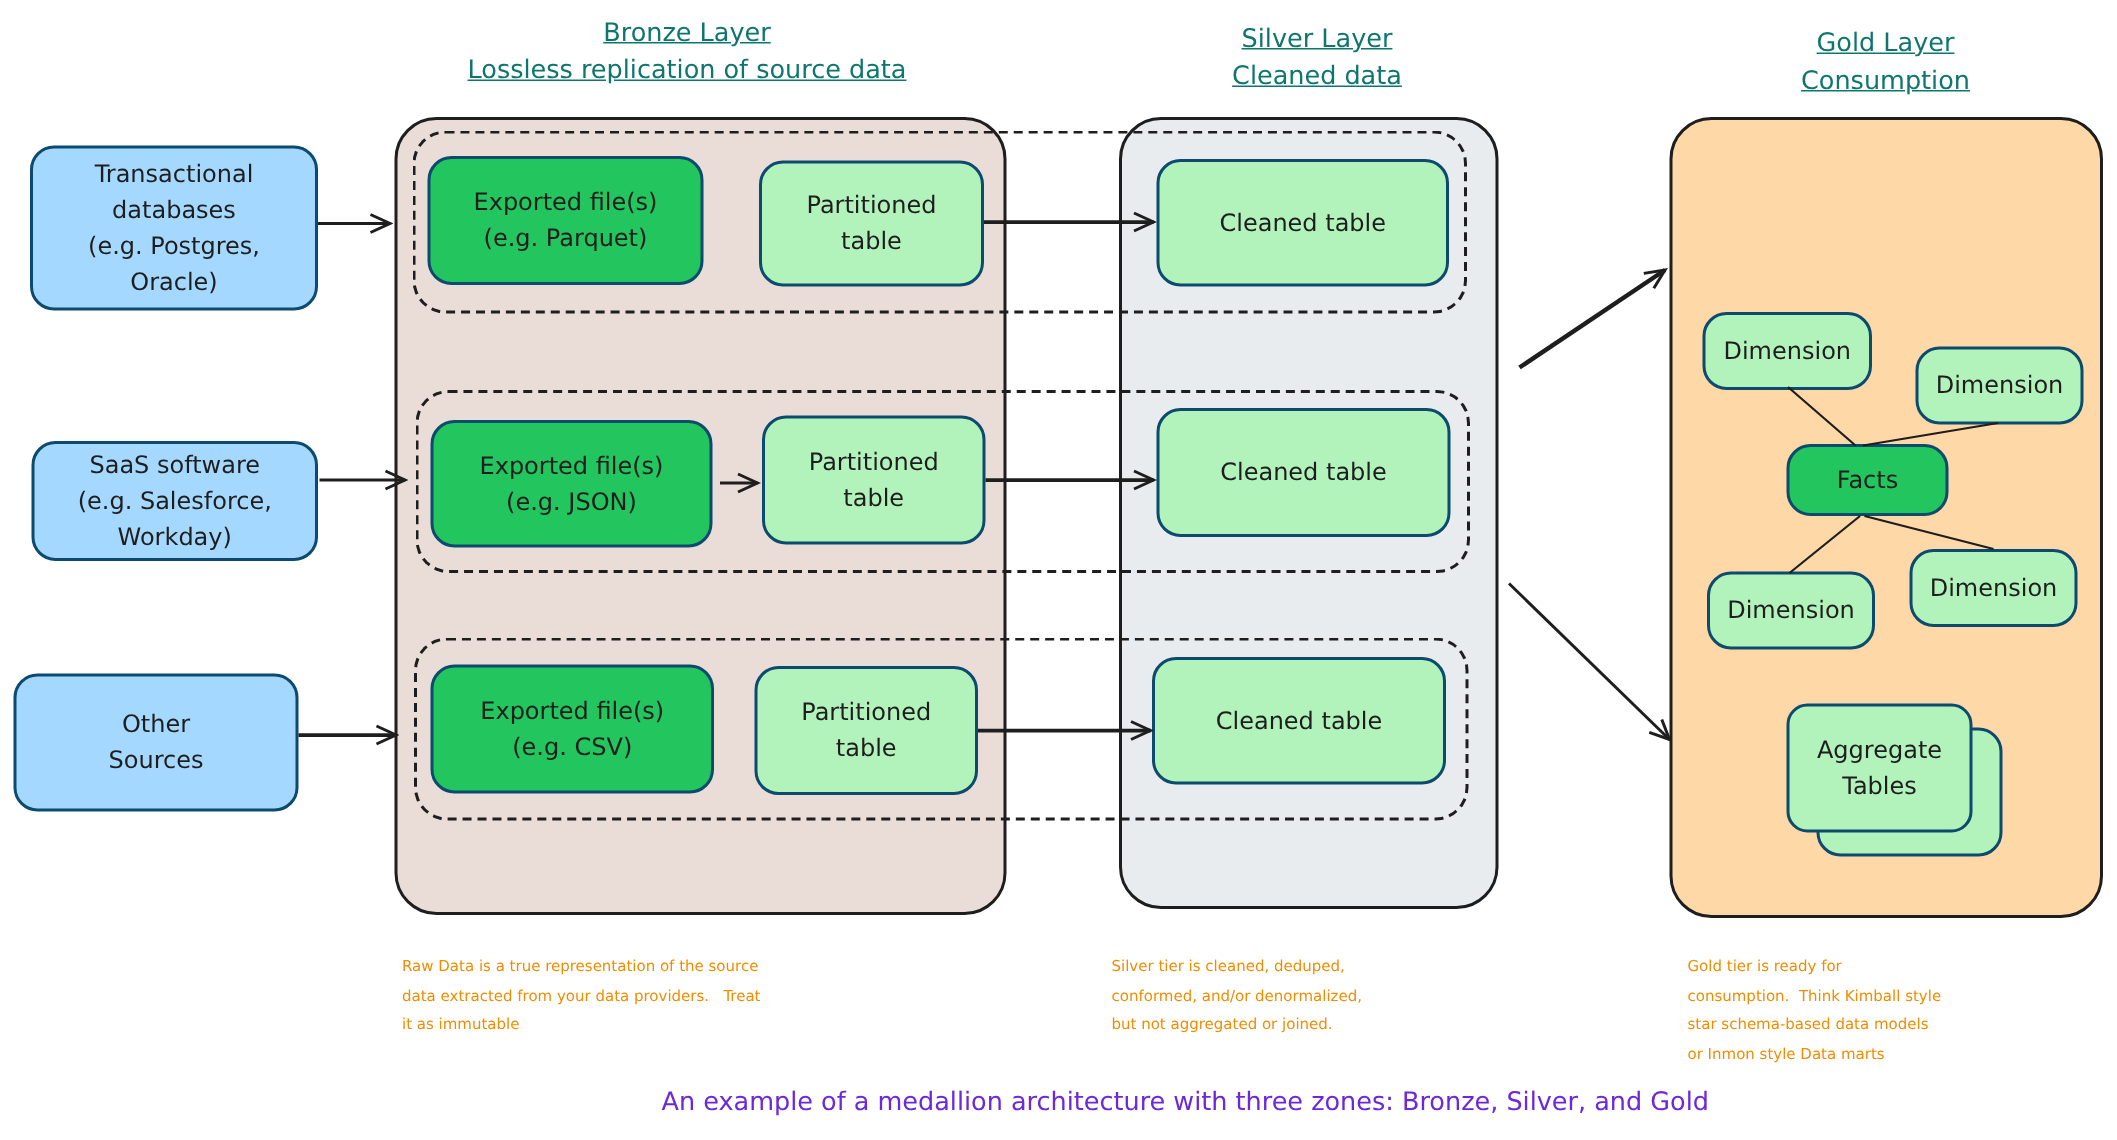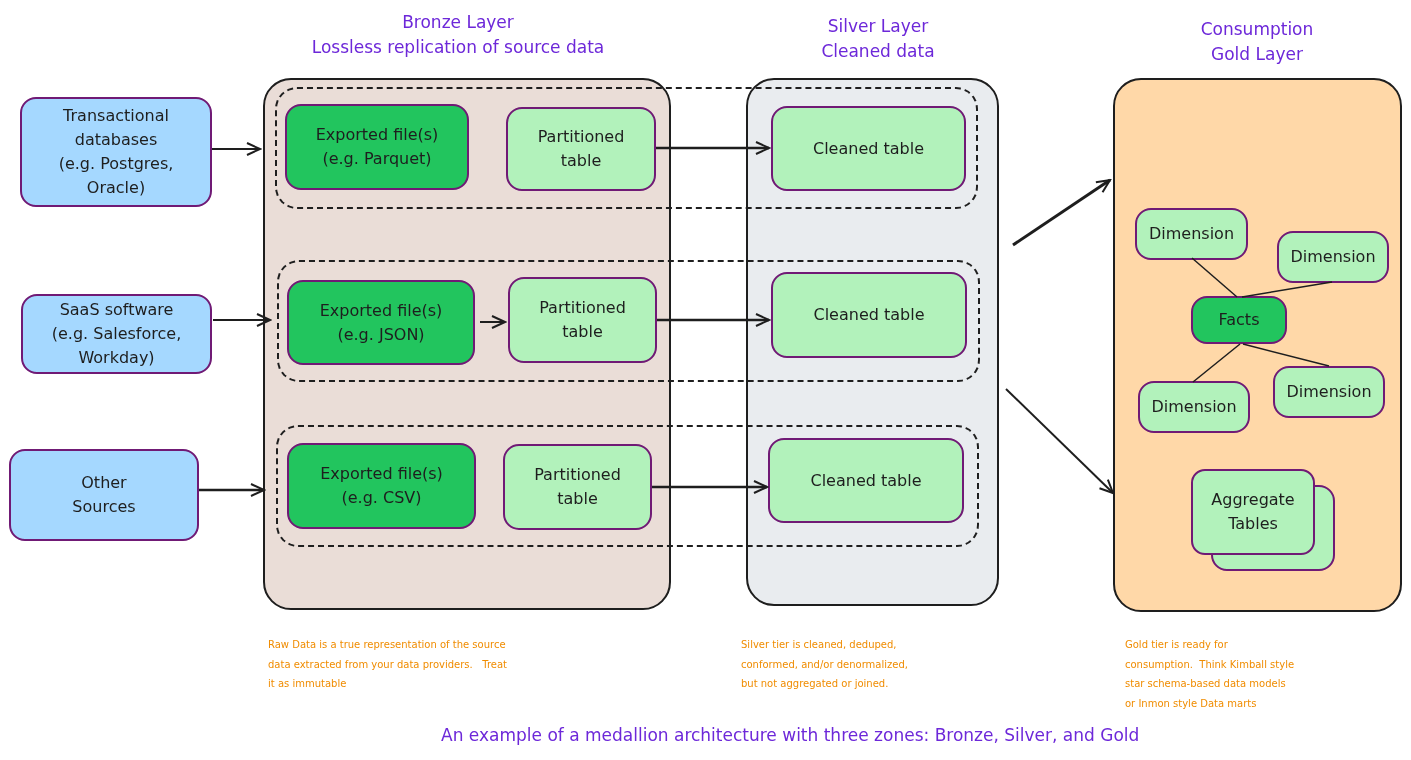--- a/index.html
+++ b/index.html
@@ -1,45 +1,45 @@
 <!DOCTYPE html>
 <html><head>
 <meta charset="utf-8">
 <style>
   html, body { margin:0; padding:0; background:#ffffff; }
   body { width:1411px; height:760px; position:relative; overflow:hidden;
          font-family:"DejaVu Sans", sans-serif; color:#1e1e1e; }
   .abs { position:absolute; }
-  .title { color:#6d28d9; font-size:17px; text-align:center; line-height:25px; white-space:nowrap; }
+  .title { color:#0f766e; font-size:17px; text-align:center; line-height:25px; white-space:nowrap;text-decoration:underline; }
   .note { color:#f08c00; font-size:10px; line-height:19.5px; white-space:pre; }
   .caption { color:#6d28d9; font-size:17px; white-space:nowrap; }
   .layer { border:2px solid #1e1e1e; border-radius:28px; box-sizing:border-box; }
-  .box { border:2px solid #701a75; border-radius:16px; box-sizing:border-box;
+  .box { border:2px solid #0c4a6e; border-radius:16px; box-sizing:border-box;
          display:flex; align-items:center; justify-content:center; text-align:center;
          font-size:16px; line-height:24px; white-space:pre; }
   .src { background:#a5d8ff; }
   .light { background:#22c55e; }
   .green { background:#b2f2bb; }
   .dash { border:2px dashed #1e1e1e; border-radius:22px; box-sizing:border-box; }
   svg.lines { position:absolute; left:0; top:0; pointer-events:none; }
 </style>
 </head>
 <body>
 
 <div class="abs title" style="left:258px;top:10px;width:400px;">
   <div>Bronze Layer</div>
   <div>Lossless replication of source data</div>
 </div>
 <div class="abs title" style="left:778px;top:14px;width:200px;">
   <div>Silver Layer</div>
   <div>Cleaned data</div>
 </div>
 <div class="abs title" style="left:1157px;top:17px;width:200px;">
+  <div>Gold Layer</div>
   <div>Consumption</div>
-  <div>Gold Layer</div>
 </div>
 
 <div class="abs layer" style="left:263px;top:78px;width:408px;height:532px;background:#eaddd7;"></div>
 <div class="abs layer" style="left:746px;top:78px;width:253px;height:528px;background:#e9ecef;"></div>
 <div class="abs layer" style="left:1113px;top:78px;width:289px;height:534px;background:#ffd8a8;"></div>
 
 <div class="abs dash" style="left:275px;top:87px;width:703px;height:122px;"></div>
 <div class="abs dash" style="left:277px;top:260px;width:703px;height:122px;"></div>
 <div class="abs dash" style="left:276px;top:425px;width:703px;height:122px;"></div>
 
@@ -95,21 +95,21 @@
 <div class="abs box green" style="left:768px;top:438px;width:196px;height:85px;">
   <span>Cleaned table</span>
 </div>
 
 <div class="abs box green" style="left:1135px;top:208px;width:113px;height:52px;">
   <span>Dimension</span>
 </div>
 <div class="abs box green" style="left:1277px;top:231px;width:112px;height:52px;">
   <span>Dimension</span>
 </div>
-<div class="abs box light" style="left:1191px;top:296px;width:96px;height:48px;">
+<div class="abs box light" style="left:1191px;top:296px;width:108px;height:48px;">
   <span>Facts</span>
 </div>
 <div class="abs box green" style="left:1138px;top:381px;width:112px;height:52px;">
   <span>Dimension</span>
 </div>
 <div class="abs box green" style="left:1273px;top:366px;width:112px;height:52px;">
   <span>Dimension</span>
 </div>
 
 <div class="abs box green" style="left:1211px;top:485px;width:124px;height:86px;"></div>

